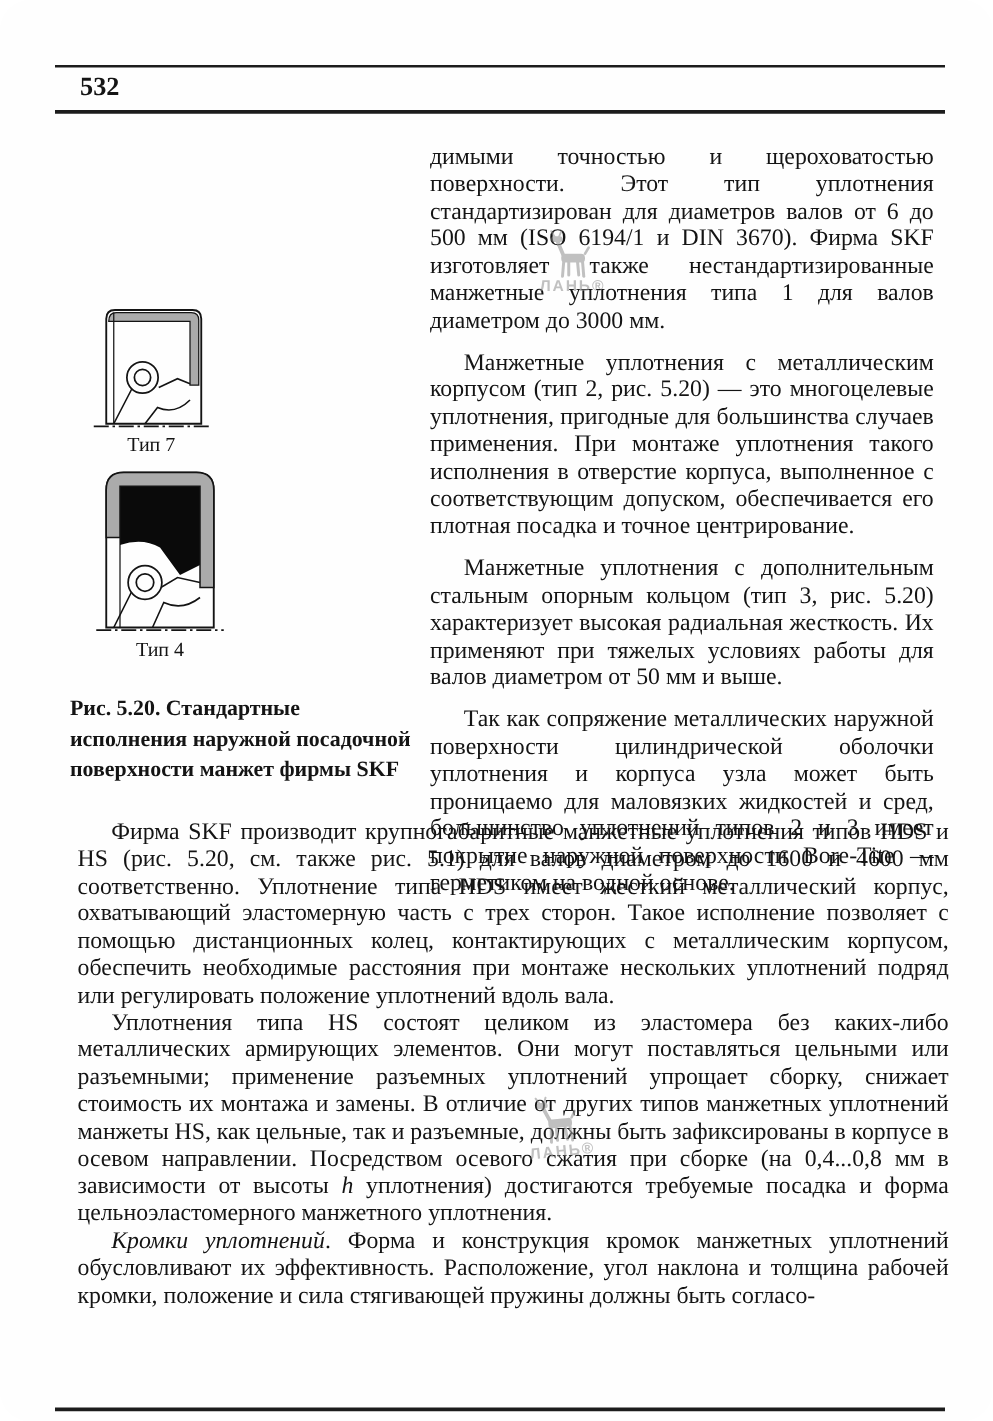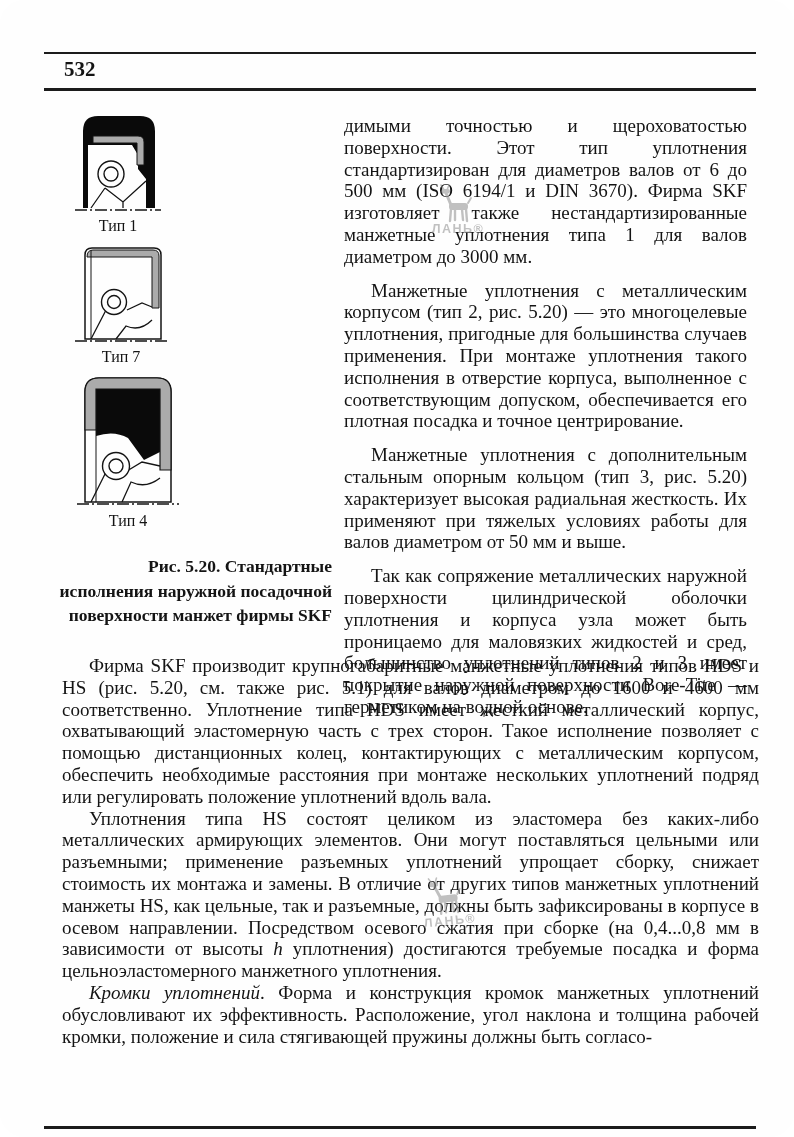--- a/index.html
+++ b/index.html
@@ -18,52 +18,40 @@
   .col-right p.first{text-indent:0;}
 
   .fulltext{position:absolute;left:62px;top:655px;width:697px;
             font-size:19px;line-height:21.8px;text-align:justify;}
   .fulltext p{margin:0;text-indent:27px;}
 
   .subfig{position:absolute;text-align:center;}
   .subfig svg{display:block;margin:0 auto;}
   .fig-label{font-size:16px;line-height:18px;margin-top:2px;}
 
-  .figcaption{position:absolute;left:56px;top:554px;width:276px;text-align:right;
+  .figcaption{position:absolute;left:56px;top:554px;width:276px;text-align:left;
               font-weight:bold;font-size:17.5px;line-height:24.5px;}
 
   .watermark{position:absolute;opacity:.55;color:#8f8f8f;text-align:center;z-index:3;}
   .watermark svg{display:block;margin:0 auto;}
   .wm-text{font-size:12.5px;font-weight:bold;letter-spacing:1.5px;
            font-family:"Liberation Sans","DejaVu Sans",sans-serif;margin-top:-2px;}
   .wm1{left:428px;top:184px;width:60px;}
   .wm2{left:418px;top:876px;width:60px;transform:rotate(-6deg);}
   i{font-style:italic;}
 </style>
 </head>
 <body>
 
 <div class="page">
 
   <div class="rule rule-top"></div>
   <span class="pagenum">532</span>
   <div class="rule rule-header"></div>
 
-  <div class="subfig" style="left:74px;top:111px;width:88px;">
-    <svg width="88" height="104" viewBox="0 0 88 104">
-      <path d="M9 97 V20 Q9 5 24 5 H66 Q81 5 81 20 V97 Z" fill="#0a0a0a"></path>
-      <path d="M14 34 H58 L64 44 V58 L72 68 V97 H14 Z" fill="#fefefe"></path>
-      <path d="M19 25 H64 Q70 25 70 31 V54 H63 V32 H19 Z" fill="#ababab" stroke="#141414" stroke-width="1"></path>
-      <path d="M17 97 L31 77 M31 77 L49 91 L72 70 M49 91 L49 97" fill="none" stroke="#141414" stroke-width="1.3"></path>
-      <circle cx="37" cy="63" r="13" fill="#fefefe" stroke="#141414" stroke-width="1.4"></circle>
-      <circle cx="37" cy="63" r="7" fill="#fefefe" stroke="#141414" stroke-width="1.4"></circle>
-      <line x1="1" y1="99" x2="87" y2="99" stroke="#141414" stroke-width="1.4" stroke-dasharray="12 3 2 3"></line>
-    </svg>
-    <div class="fig-label">Тип 1</div>
-  </div>
 
   <div class="subfig" style="left:74px;top:240px;width:94px;">
     <svg width="94" height="106" viewBox="0 0 94 106">
       <path d="M11 99 V15 Q11 8 18 8 H80 Q87 8 87 15 V99 Z" fill="#fefefe" stroke="#141414" stroke-width="1.5"></path>
       <path d="M13 17 Q13 10 19 10 H79 Q85 10 85 16 V68 H78 V17 Z" fill="#ababab" stroke="#141414" stroke-width="1"></path>
       <line x1="17" y1="10" x2="17" y2="99" stroke="#141414" stroke-width="1"></line>
       <path d="M17 99 L31 72 Q35 64 42 67 M53 70 L68 63 L78 67 M78 80 Q66 92 52 86 L42 99" fill="none" stroke="#141414" stroke-width="1.3"></path>
       <circle cx="40" cy="62" r="12.5" fill="#fefefe" stroke="#141414" stroke-width="1.4"></circle>
       <circle cx="40" cy="62" r="6.5" fill="#fefefe" stroke="#141414" stroke-width="1.4"></circle>
       <line x1="1" y1="101" x2="93" y2="101" stroke="#141414" stroke-width="1.4" stroke-dasharray="12 3 2 3"></line>

